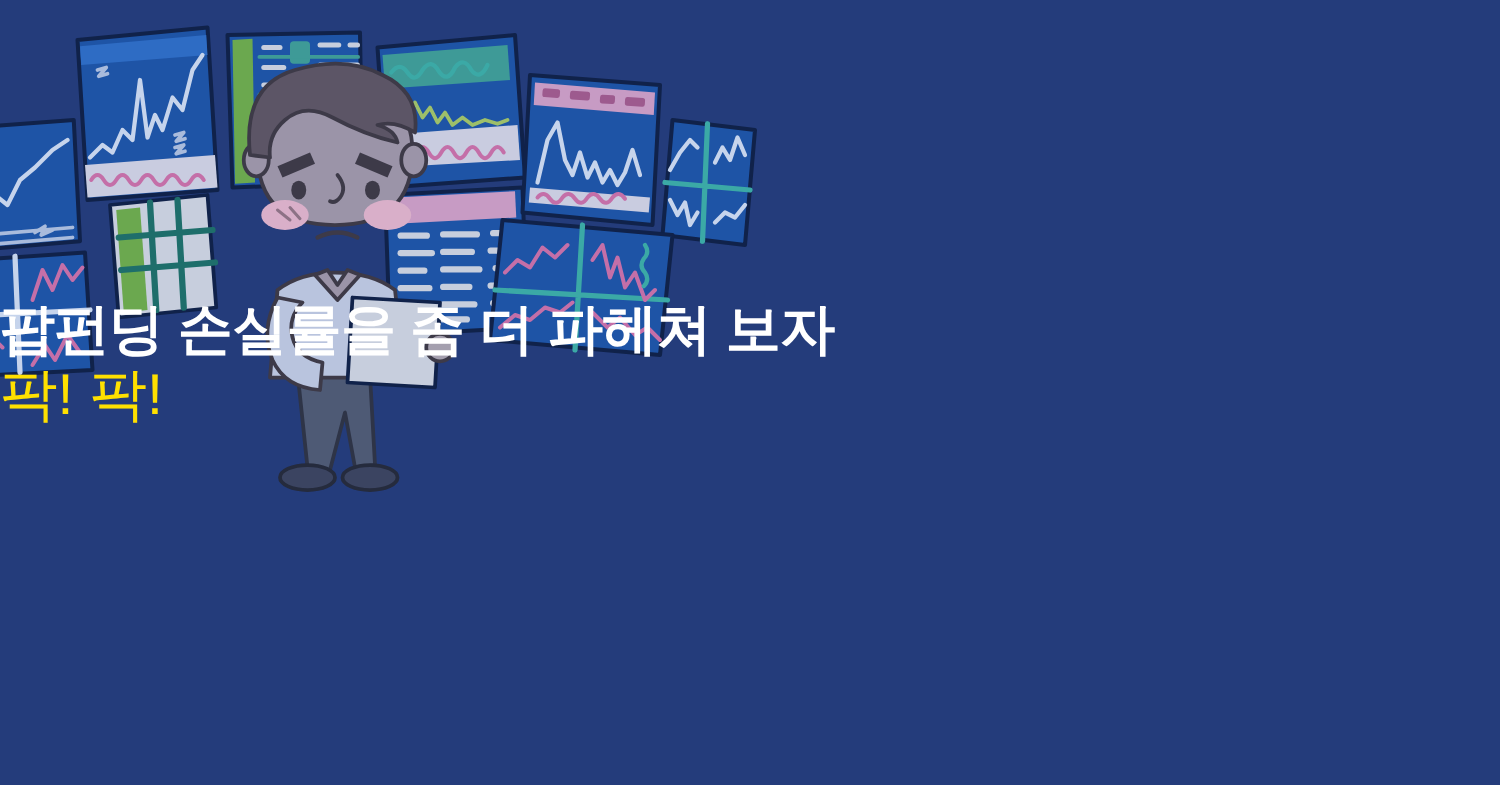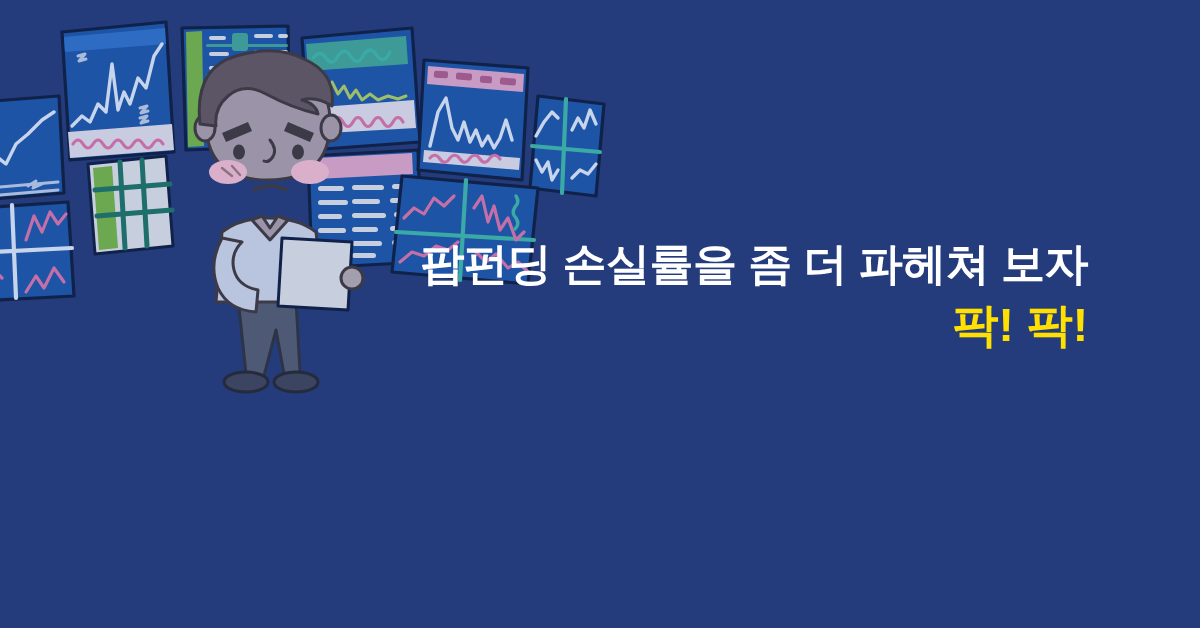--- a/index.html
+++ b/index.html
@@ -20,34 +20,33 @@
     width:620px; height:420px;
     pointer-events:none;
   }
   #illustration svg { display:block; width:620px; height:420px; }
 
   
   #headline-block {
     position:absolute;
     left:0; top:238px;
     width:1088px;
-    text-align:right;
+    text-align:left;
   }
   #headline {
     font-size:44px;
     font-weight:bold;
     color:#FFFFFF;
     letter-spacing:-0.5px;
     line-height:1.18;
     white-space:nowrap;
   }
   #subheadline {
-    margin-top:10px;
     font-size:46px;
-    font-weight:bold;
+    font-weight:normal;
     color:#FFE000;
     letter-spacing:0px;
     line-height:1.1;
     white-space:nowrap;
   }
 </style>
 </head>
 <body>
 
 <div id="banner">

